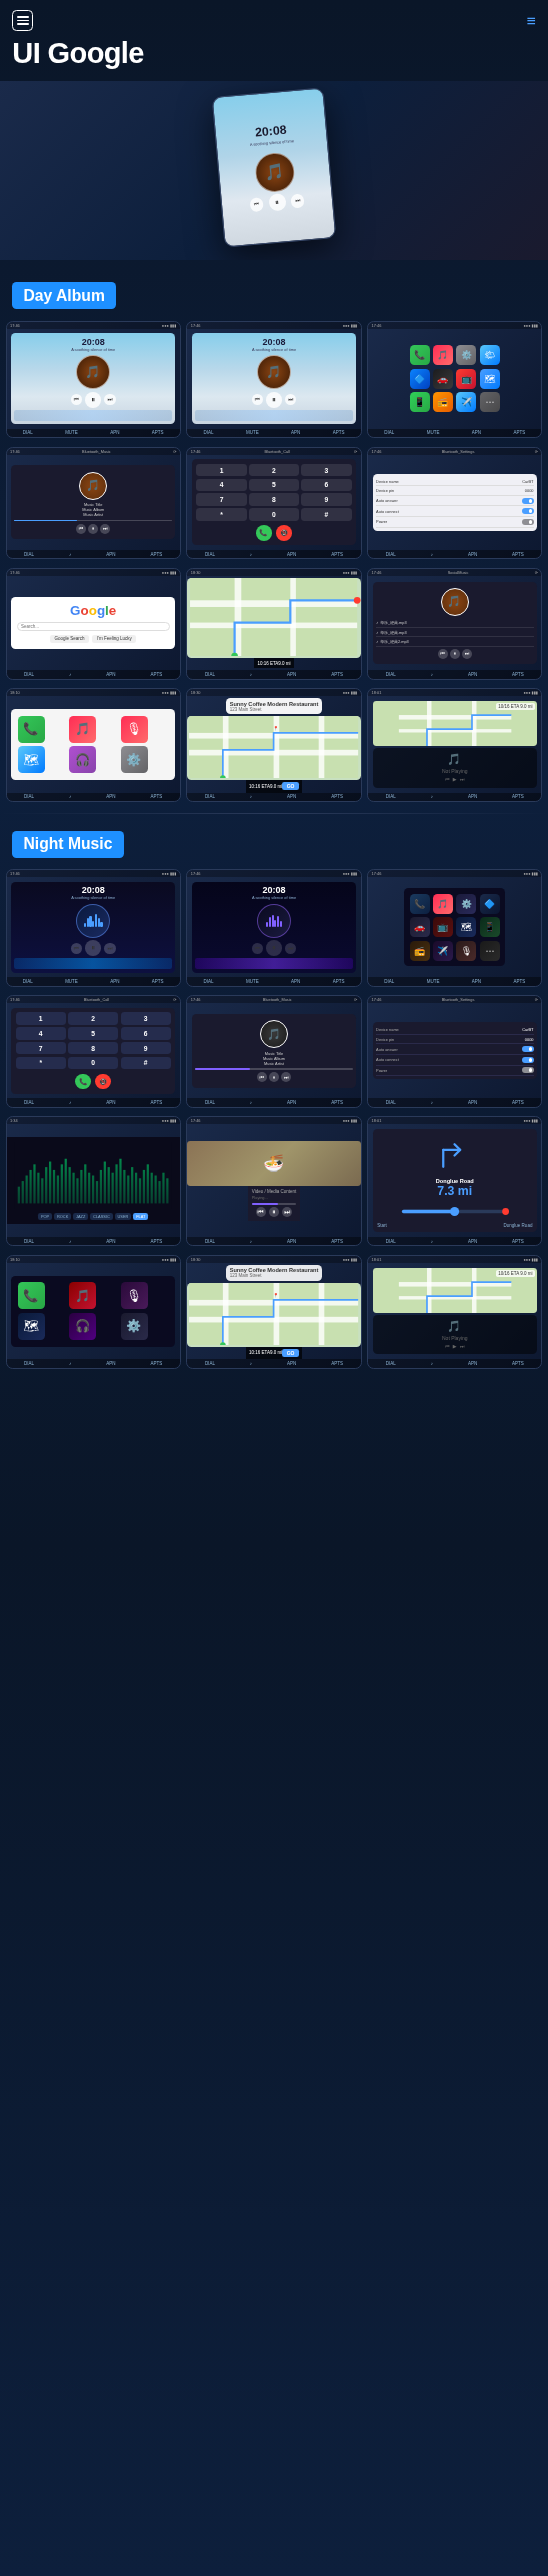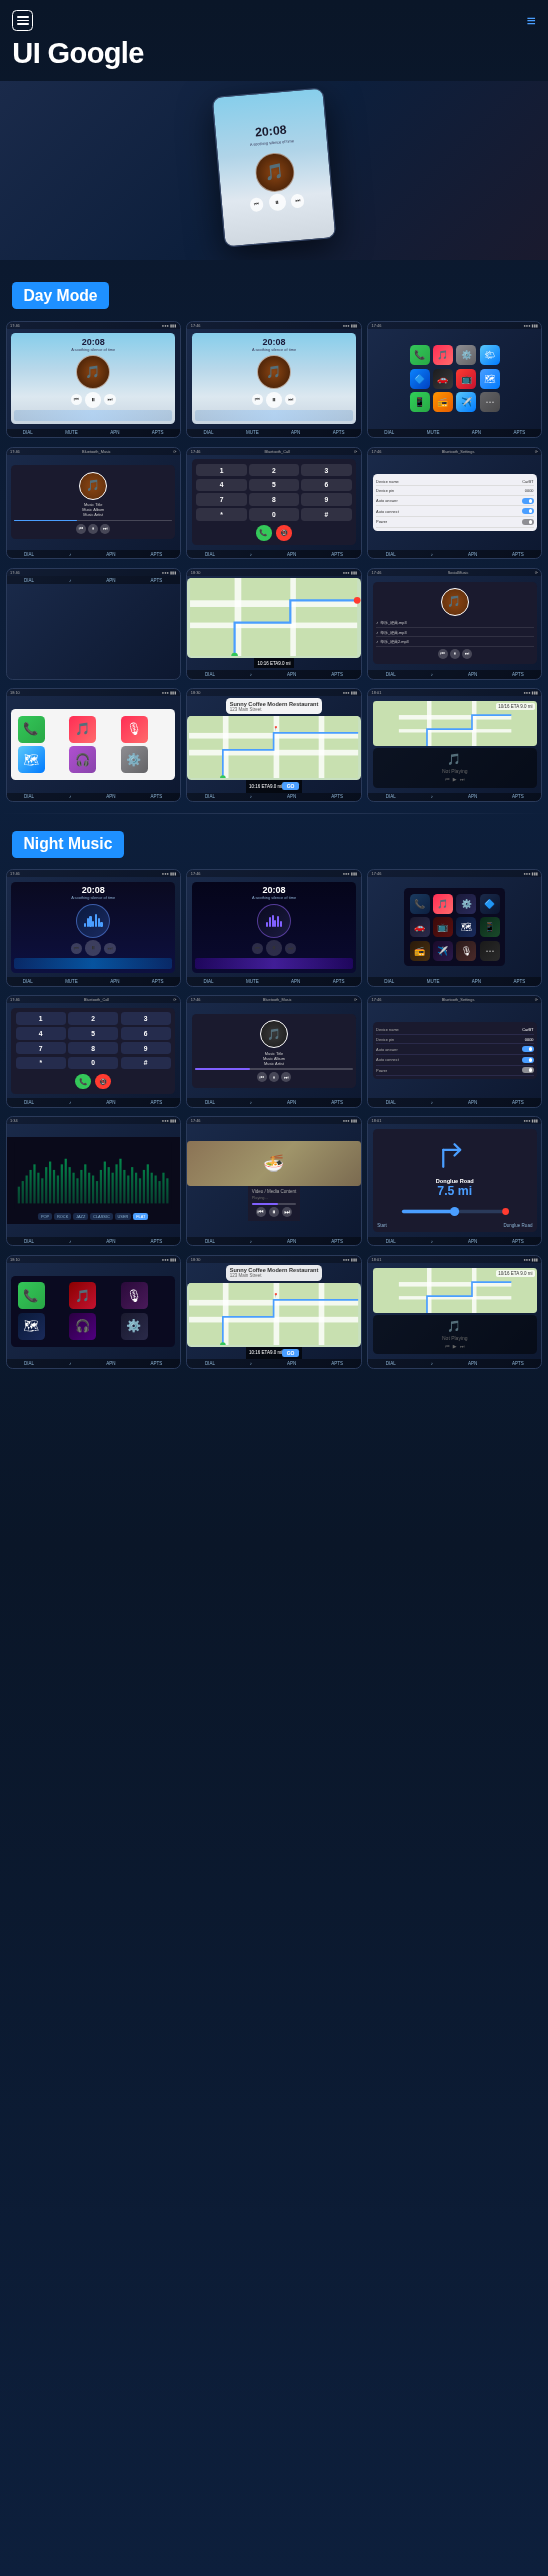--- a/index.html
+++ b/index.html
@@ -392,21 +392,21 @@
       <div class="hero-controls">
         <div class="ctrl-btn">⏮</div>
         <div class="ctrl-btn" style="width:17px;height:17px;font-size:7.8px;">⏸</div>
         <div class="ctrl-btn">⏭</div>
       </div>
     </div>
   </div>
 </div>
 
 <div>
-  <span class="section-label">Day Mode</span>
+  <span class="section-label">Day Album</span>
 </div>
 
 <div class="screenshots-grid">
 
   <div class="screenshot-card">
     <div class="status-bar">
       <span>17:46</span>
         <span>●●● ▮▮▮</span>
     </div>
     <div class="sc-content">
@@ -592,20 +592,32 @@
     </div>
   </div>
 </div>
 
 <div class="screenshots-grid">
 
   <div class="screenshot-card">
     <div class="status-bar">
       <span>17:46</span>
         <span>●●● ▮▮▮</span>
+    </div>
+    <div class="sc-content">
+      <div class="google-screen">
+        <div class="google-logo">
+          <span style="color:#4285f4">G</span><span style="color:#ea4335">o</span><span style="color:#fbbc05">o</span><span style="color:#4285f4">g</span><span style="color:#34a853">l</span><span style="color:#ea4335">e</span>
+        </div>
+        <input class="google-search" type="text" placeholder="Search..." style="">
+        <div style="display:flex;gap:3.4px;margin-top:3.4px;">
+          <div style="background:#f0f0f0;border-radius:2.2px;padding:1.7px 4.5px;font-size:4.5px;color:#333;">Google Search</div>
+          <div style="background:#f0f0f0;border-radius:2.2px;padding:1.7px 4.5px;font-size:4.5px;color:#333;">I'm Feeling Lucky</div>
+        </div>
+      </div>
     </div>
     <div class="nav-bar">
       <span class="nav-item">DIAL</span>
       <span class="nav-item">♪</span>
       <span class="nav-item">APN</span>
       <span class="nav-item">APTS</span>
     </div>
   </div>
 
   <div class="screenshot-card">
@@ -1120,21 +1132,21 @@
         <svg width="45" height="45" viewBox="0 0 80 80" style="display:block;margin:0 auto;">
           <rect width="80" height="80" fill="none"></rect>
 
           <g fill="none" stroke="#4a9eff" stroke-width="4" stroke-linecap="round" stroke-linejoin="round">
             <line x1="20" y1="60" x2="20" y2="30"></line>
             <line x1="20" y1="30" x2="50" y2="30"></line>
             <polyline points="40,20 50,30 40,40"></polyline>
           </g>
         </svg>
         <div class="nav-road-name">Donglue Road</div>
-        <div class="nav-distance">7.5 mi</div>
+        <div class="nav-distance">7.3 mi</div>
         
         <svg width="100%" height="17" viewBox="0 0 200 30" style="margin-top:4.5px;">
           <rect width="200" height="30" fill="none"></rect>
           <line x1="10" y1="15" x2="190" y2="15" stroke="#2a3a5a" stroke-width="6" stroke-linecap="round"></line>
           <line x1="10" y1="15" x2="100" y2="15" stroke="#4a9eff" stroke-width="6" stroke-linecap="round"></line>
           <circle cx="100" cy="15" r="8" fill="#4a9eff"></circle>
           <circle cx="190" cy="15" r="6" fill="#ff3b30"></circle>
         </svg>
         <div style="display:flex;justify-content:space-between;font-size:4.5px;color:#8ab0d0;margin-top:1.1px;">
           <span>Start</span>

